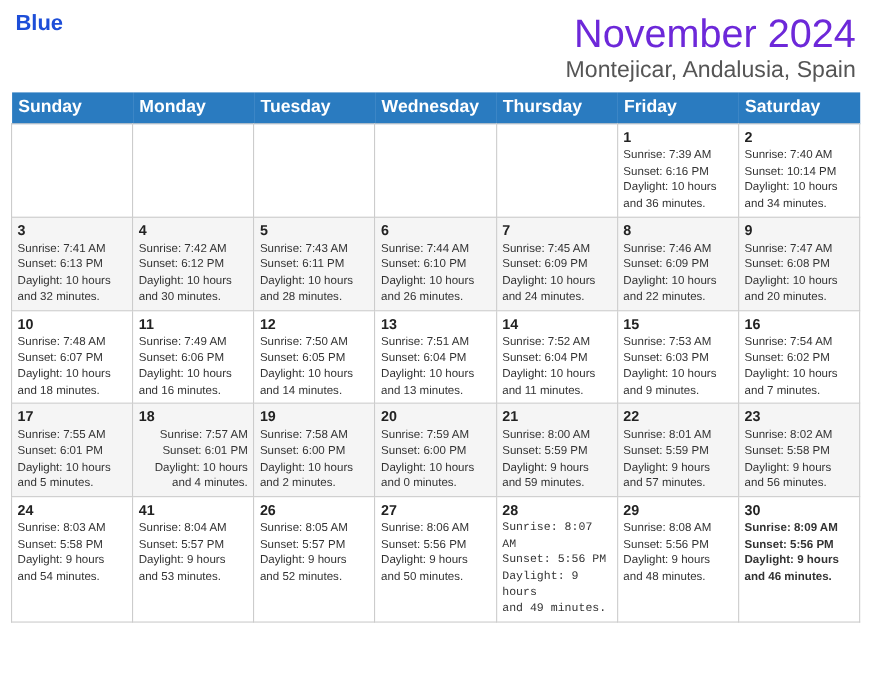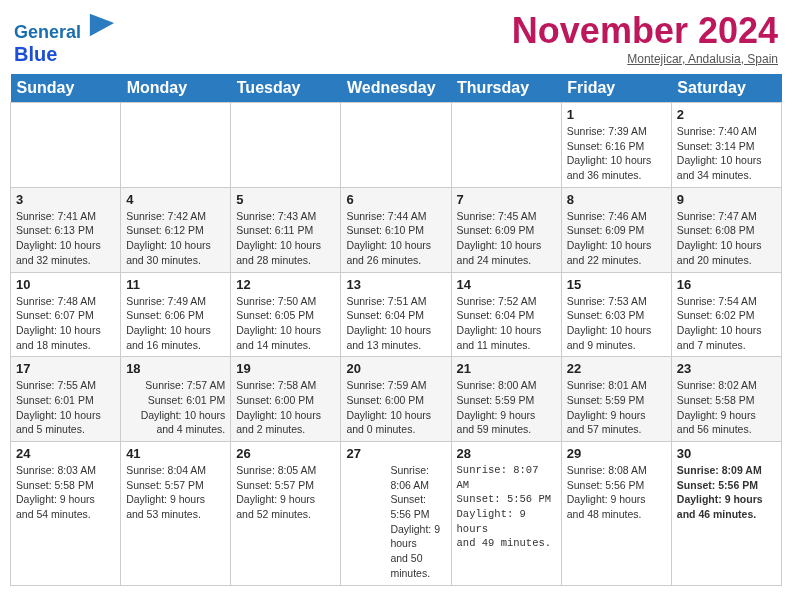--- a/index.html
+++ b/index.html
@@ -34,27 +34,26 @@
     .logo-icon {
       width: 28px;
       height: 28px;
       margin-left: 2px;
     }
     .month-title-area {
       text-align: right;
     }
     .month-title {
       font-size: 36px;
-      font-weight: bold;
-      color: #be185d;
+      font-weight: normal;
+      color: #6d28d9;
     }
     .location-subtitle {
-      font-size: 12px;
+      font-size: 21px;
       color: #555;
-      text-decoration: underline;
     }
     .calendar-table {
       width: 100%;
       border-collapse: collapse;
       font-size: 11px;
     }
     .calendar-table th {
       background-color: #2a7bc0;
       color: #fff;
       text-align: left;
@@ -90,26 +89,20 @@
     .week-row:nth-child(even) td {
       background: #f5f5f5;
     }
   </style>
 </head>
 <body>
 
 <div class="header-area">
   <div class="logo">
     <div>
-      <div class="logo-text">
-        <span>General</span>
-        <svg class="logo-icon" viewBox="0 0 30 30">
-          <polygon points="2,28 28,14 2,4" fill="#2a7bc0"></polygon>
-        </svg>
-      </div>
       <div class="logo-text" style="color:#1d4ed8; font-size:20px;">Blue</div>
     </div>
   </div>
   <div class="month-title-area">
     <div class="month-title">November 2024</div>
     <div class="location-subtitle">Montejicar, Andalusia, Spain</div>
   </div>
 </div>
 
 <table class="calendar-table">
@@ -134,21 +127,21 @@
         <td>
           <span class="day-number">1</span>
           <div class="day-info" style="white-space: pre-line;">Sunrise: 7:39 AM
 Sunset: 6:16 PM
 Daylight: 10 hours
 and 36 minutes.</div>
         </td>
         <td>
           <span class="day-number">2</span>
           <div class="day-info" style="white-space: pre-line;">Sunrise: 7:40 AM
-Sunset: 3:14 PM
+Sunset: 10:14 PM
 Daylight: 10 hours
 and 34 minutes.</div>
         </td>
       </tr>
       <tr class="week-row">
         <td>
           <span class="day-number">3</span>
           <div class="day-info" style="white-space: pre-line;">Sunrise: 7:41 AM
 Sunset: 6:13 PM
 Daylight: 10 hours
@@ -316,21 +309,21 @@
         </td>
         <td>
           <span class="day-number">26</span>
           <div class="day-info" style="white-space: pre-line;">Sunrise: 8:05 AM
 Sunset: 5:57 PM
 Daylight: 9 hours
 and 52 minutes.</div>
         </td>
         <td>
           <span class="day-number">27</span>
-          <div class="day-info" style="white-space: pre-line; margin-left: 44px;">Sunrise: 8:06 AM
+          <div class="day-info" style="white-space: pre-line;">Sunrise: 8:06 AM
 Sunset: 5:56 PM
 Daylight: 9 hours
 and 50 minutes.</div>
         </td>
         <td>
           <span class="day-number">28</span>
           <div class="day-info" style="white-space: pre-line; font-family: Liberation Mono, monospace;">Sunrise: 8:07 AM
 Sunset: 5:56 PM
 Daylight: 9 hours
 and 49 minutes.</div>

